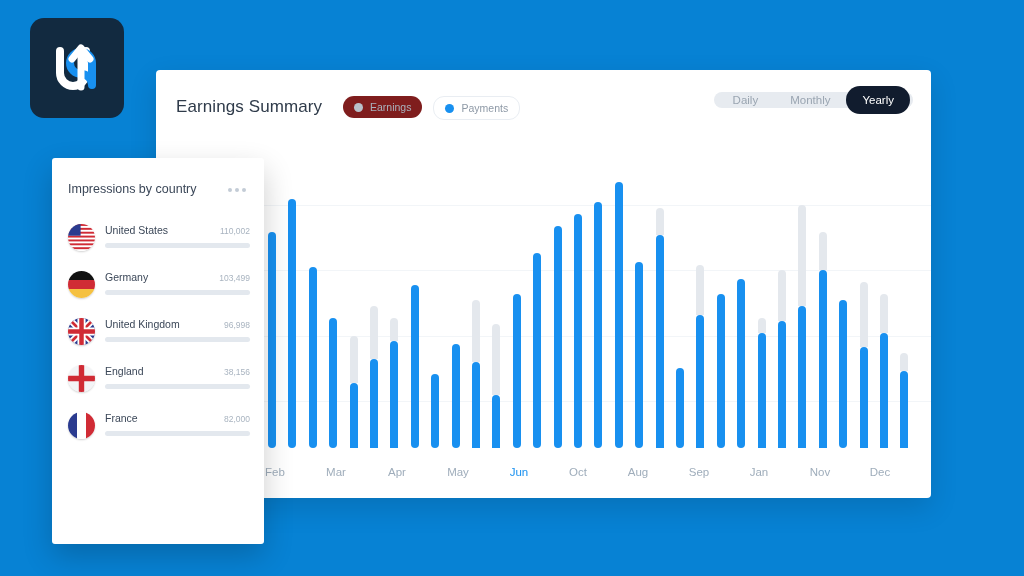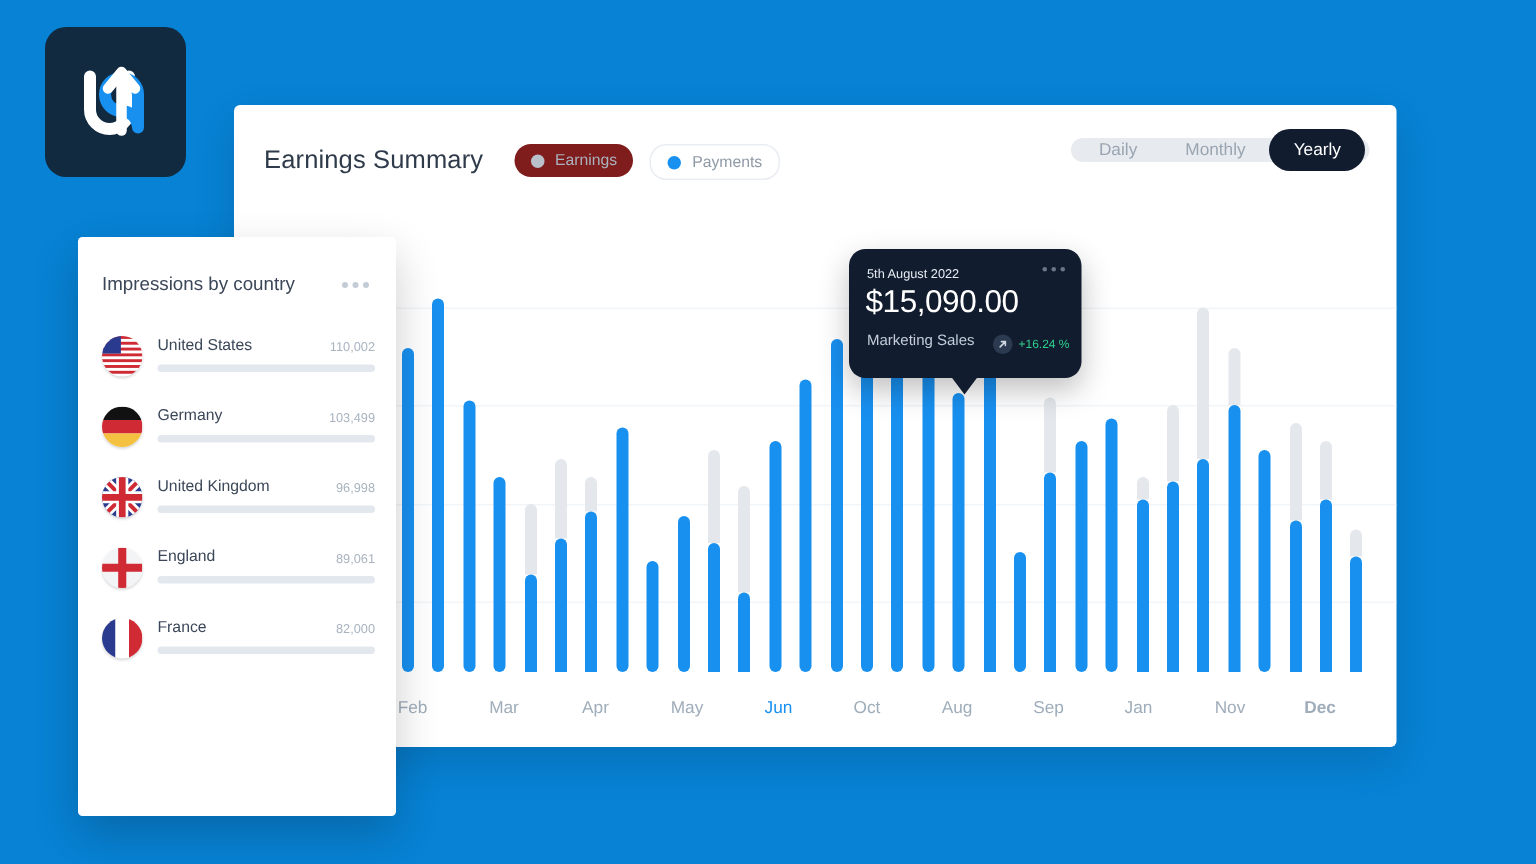--- a/index.html
+++ b/index.html
@@ -292,43 +292,25 @@
           <span class="xlab" style="left: 119px;">Feb</span>
           <span class="xlab" style="left: 180px;">Mar</span>
           <span class="xlab" style="left: 241px;">Apr</span>
           <span class="xlab" style="left: 302px;">May</span>
           <span class="xlab hi" style="left: 363px;">Jun</span>
           <span class="xlab" style="left: 422px;">Oct</span>
           <span class="xlab" style="left: 482px;">Aug</span>
           <span class="xlab" style="left: 543px;">Sep</span>
           <span class="xlab" style="left: 603px;">Jan</span>
           <span class="xlab" style="left: 664px;">Nov</span>
-          <span class="xlab" style="left: 724px; font-weight: bold;">Dec</span>
+          <span class="xlab" style="left: 724px;">Dec</span>
         </div>
     </div>
   </div>
 
-  <div class="tip">
-    <div class="tip-date">5th August 2022</div>
-    <div class="tip-dots">
-        <i></i>
-        <i></i>
-        <i></i>
-      </div>
-    <div class="tip-amount">$15,090.00</div>
-    <div class="tip-label">Marketing Sales</div>
-    <div class="tip-badge">
-      <span class="tip-arrow">
-        <svg width="7" height="7" viewBox="0 0 8 8">
-            <path d="M2 6 L6 2 M3 2 H6 V5" fill="none" stroke="#cfd7e2" stroke-width="1.2" stroke-linecap="round"></path>
-          </svg>
-      </span>
-      <span class="tip-pct">+16.24 %</span>
-    </div>
-  </div>
 
   <div class="imp-card">
     <div class="imp-title">Impressions by country</div>
     <div class="imp-dots">
         <i></i>
         <i></i>
         <i></i>
       </div>
     <div class="rows" id="rows">
         <div class="row">
@@ -376,21 +358,21 @@
           <span class="track"><span class="trackfill" style="width:66%;background:#d64bd6"></span></span>
         </div>
         <div class="row">
           <span class="flag">
             <svg viewBox="0 0 30 30">
               <rect width="30" height="30" fill="#f3f4f6"></rect>
               <path d="M15 0 V30 M0 15 H30" stroke="#d02b35" stroke-width="6"></path>
             </svg>
           </span>
           <span class="cname">England</span>
-          <span class="cval">89,061</span>
+          <span class="cval">38,156</span>
           <span class="track"><span class="trackfill" style="width:59%;background:#2fcf94"></span></span>
         </div>
         <div class="row">
           <span class="flag">
             <svg viewBox="0 0 30 30">
               <rect width="10" height="30" fill="#2a3b8f"></rect>
               <rect x="10" width="10" height="30" fill="#fff"></rect>
               <rect x="20" width="10" height="30" fill="#d02b35"></rect>
             </svg>
           </span>

